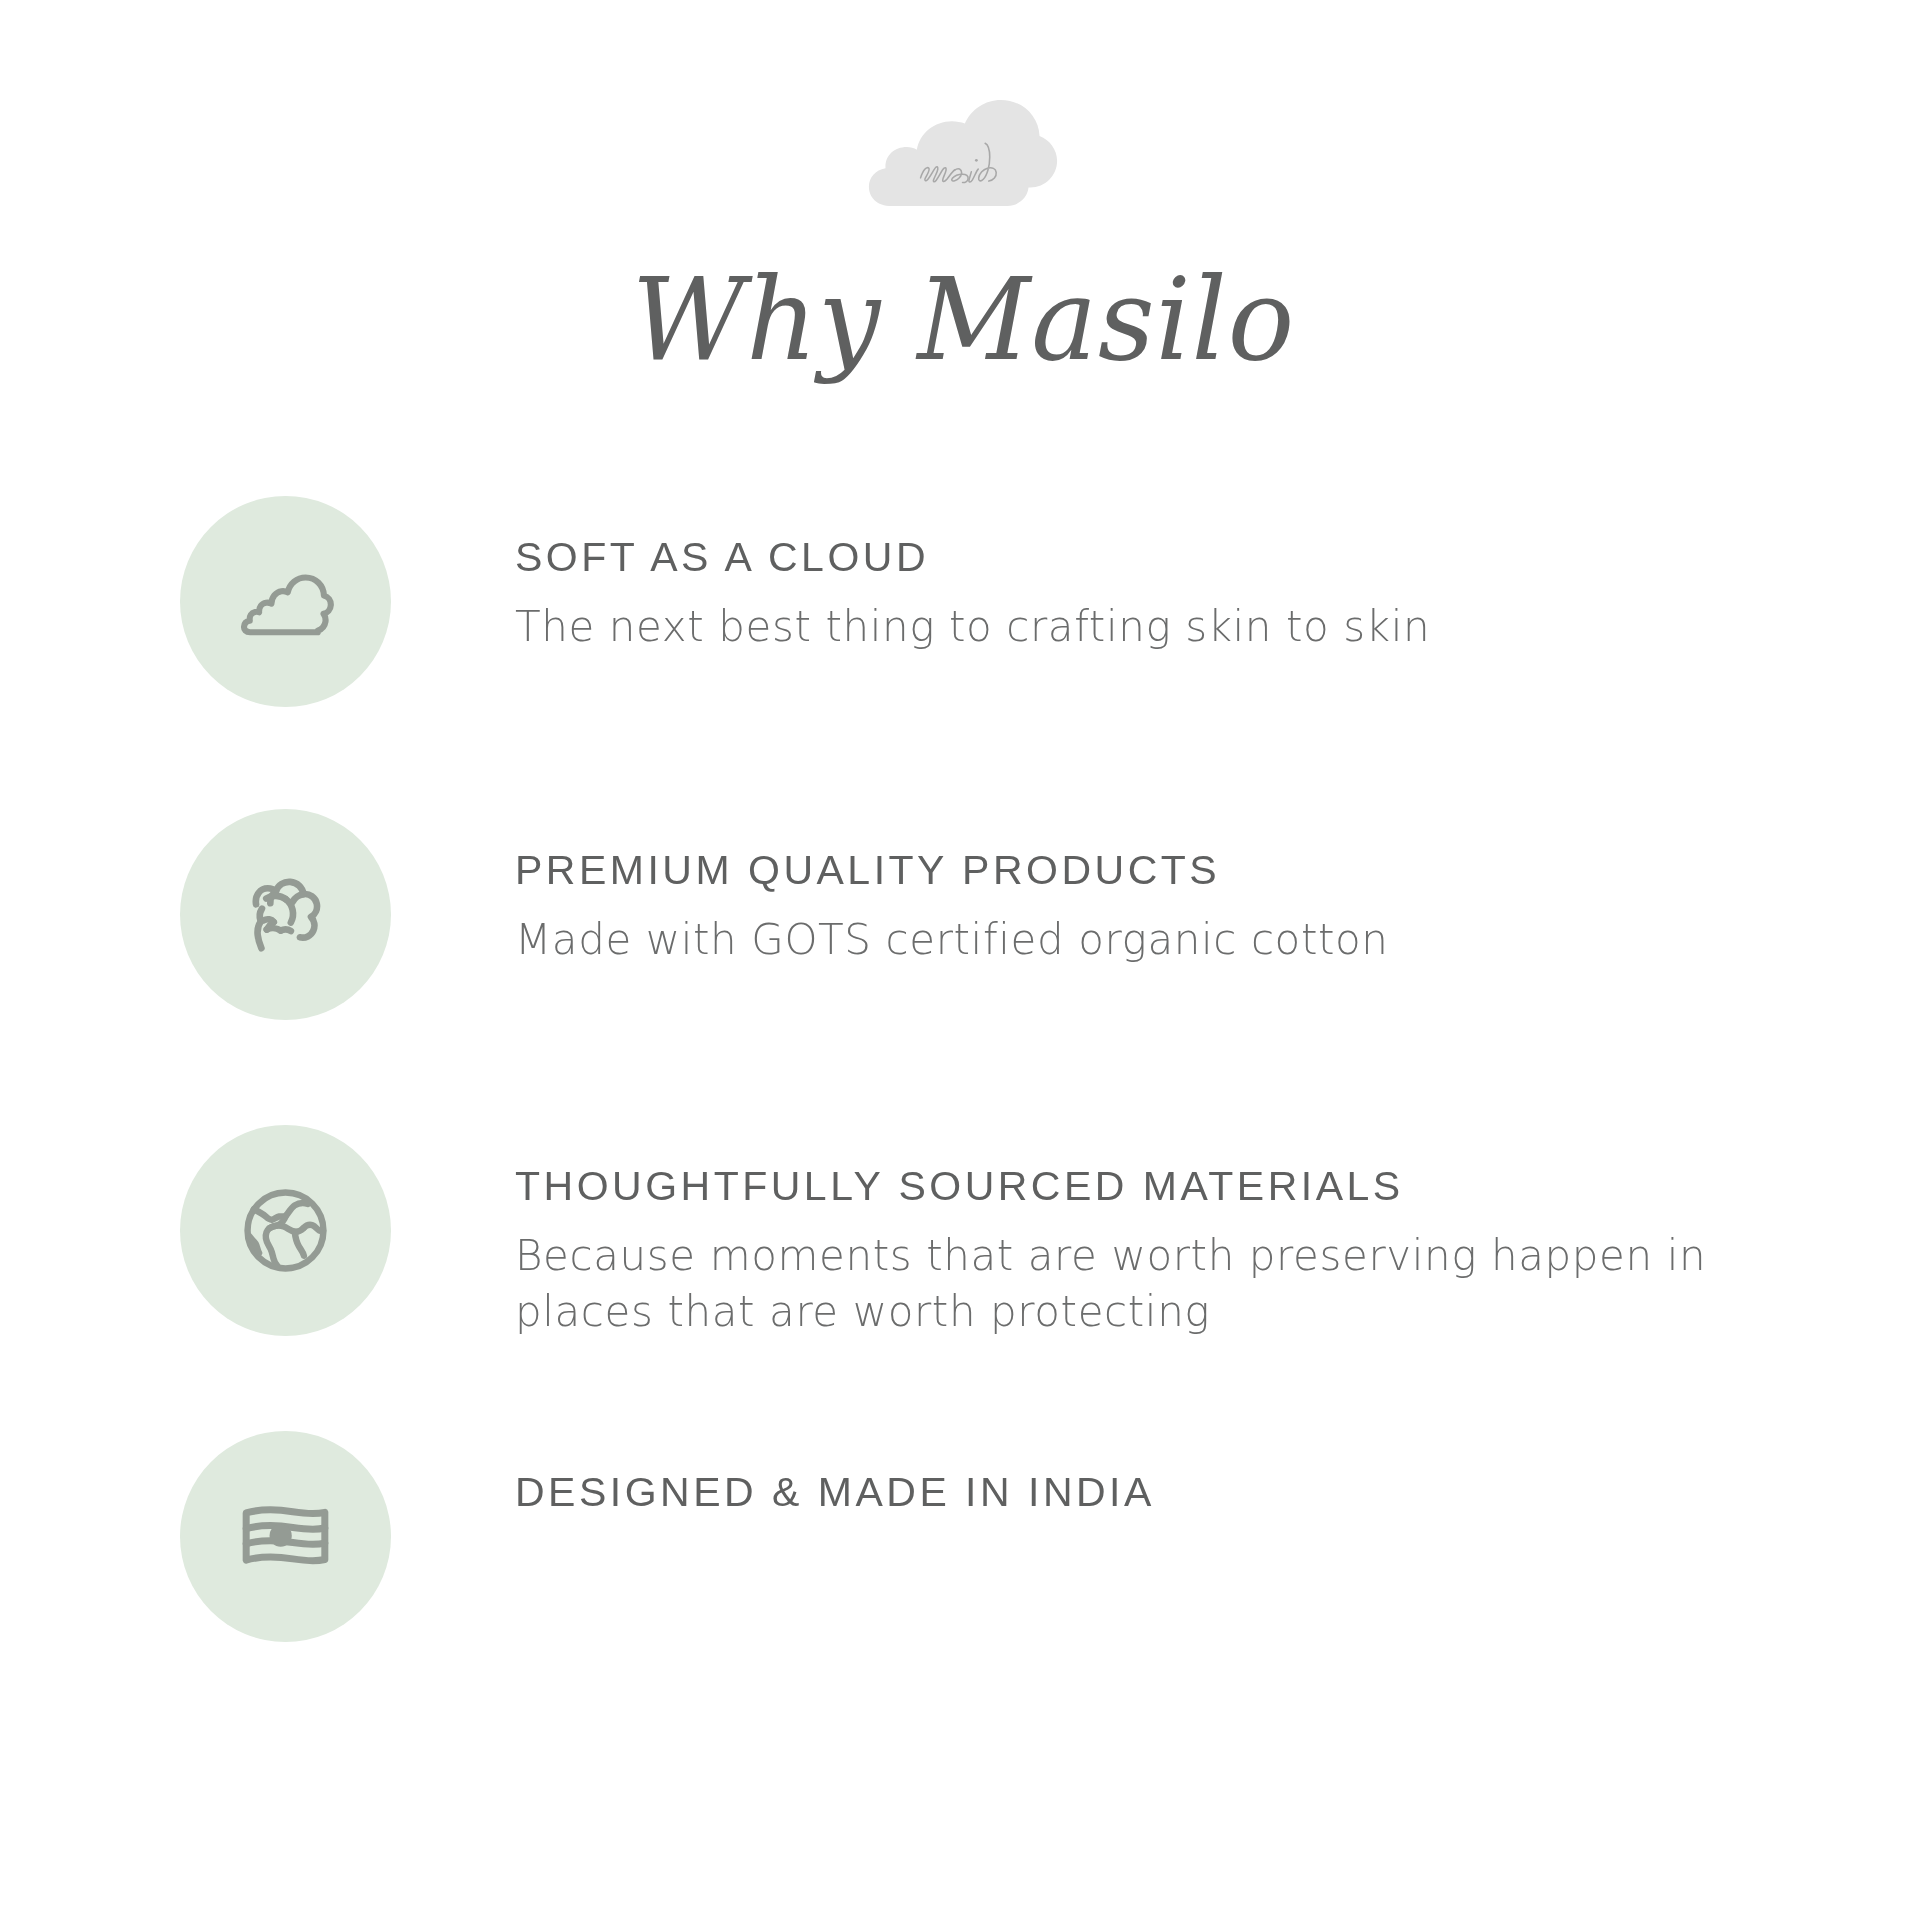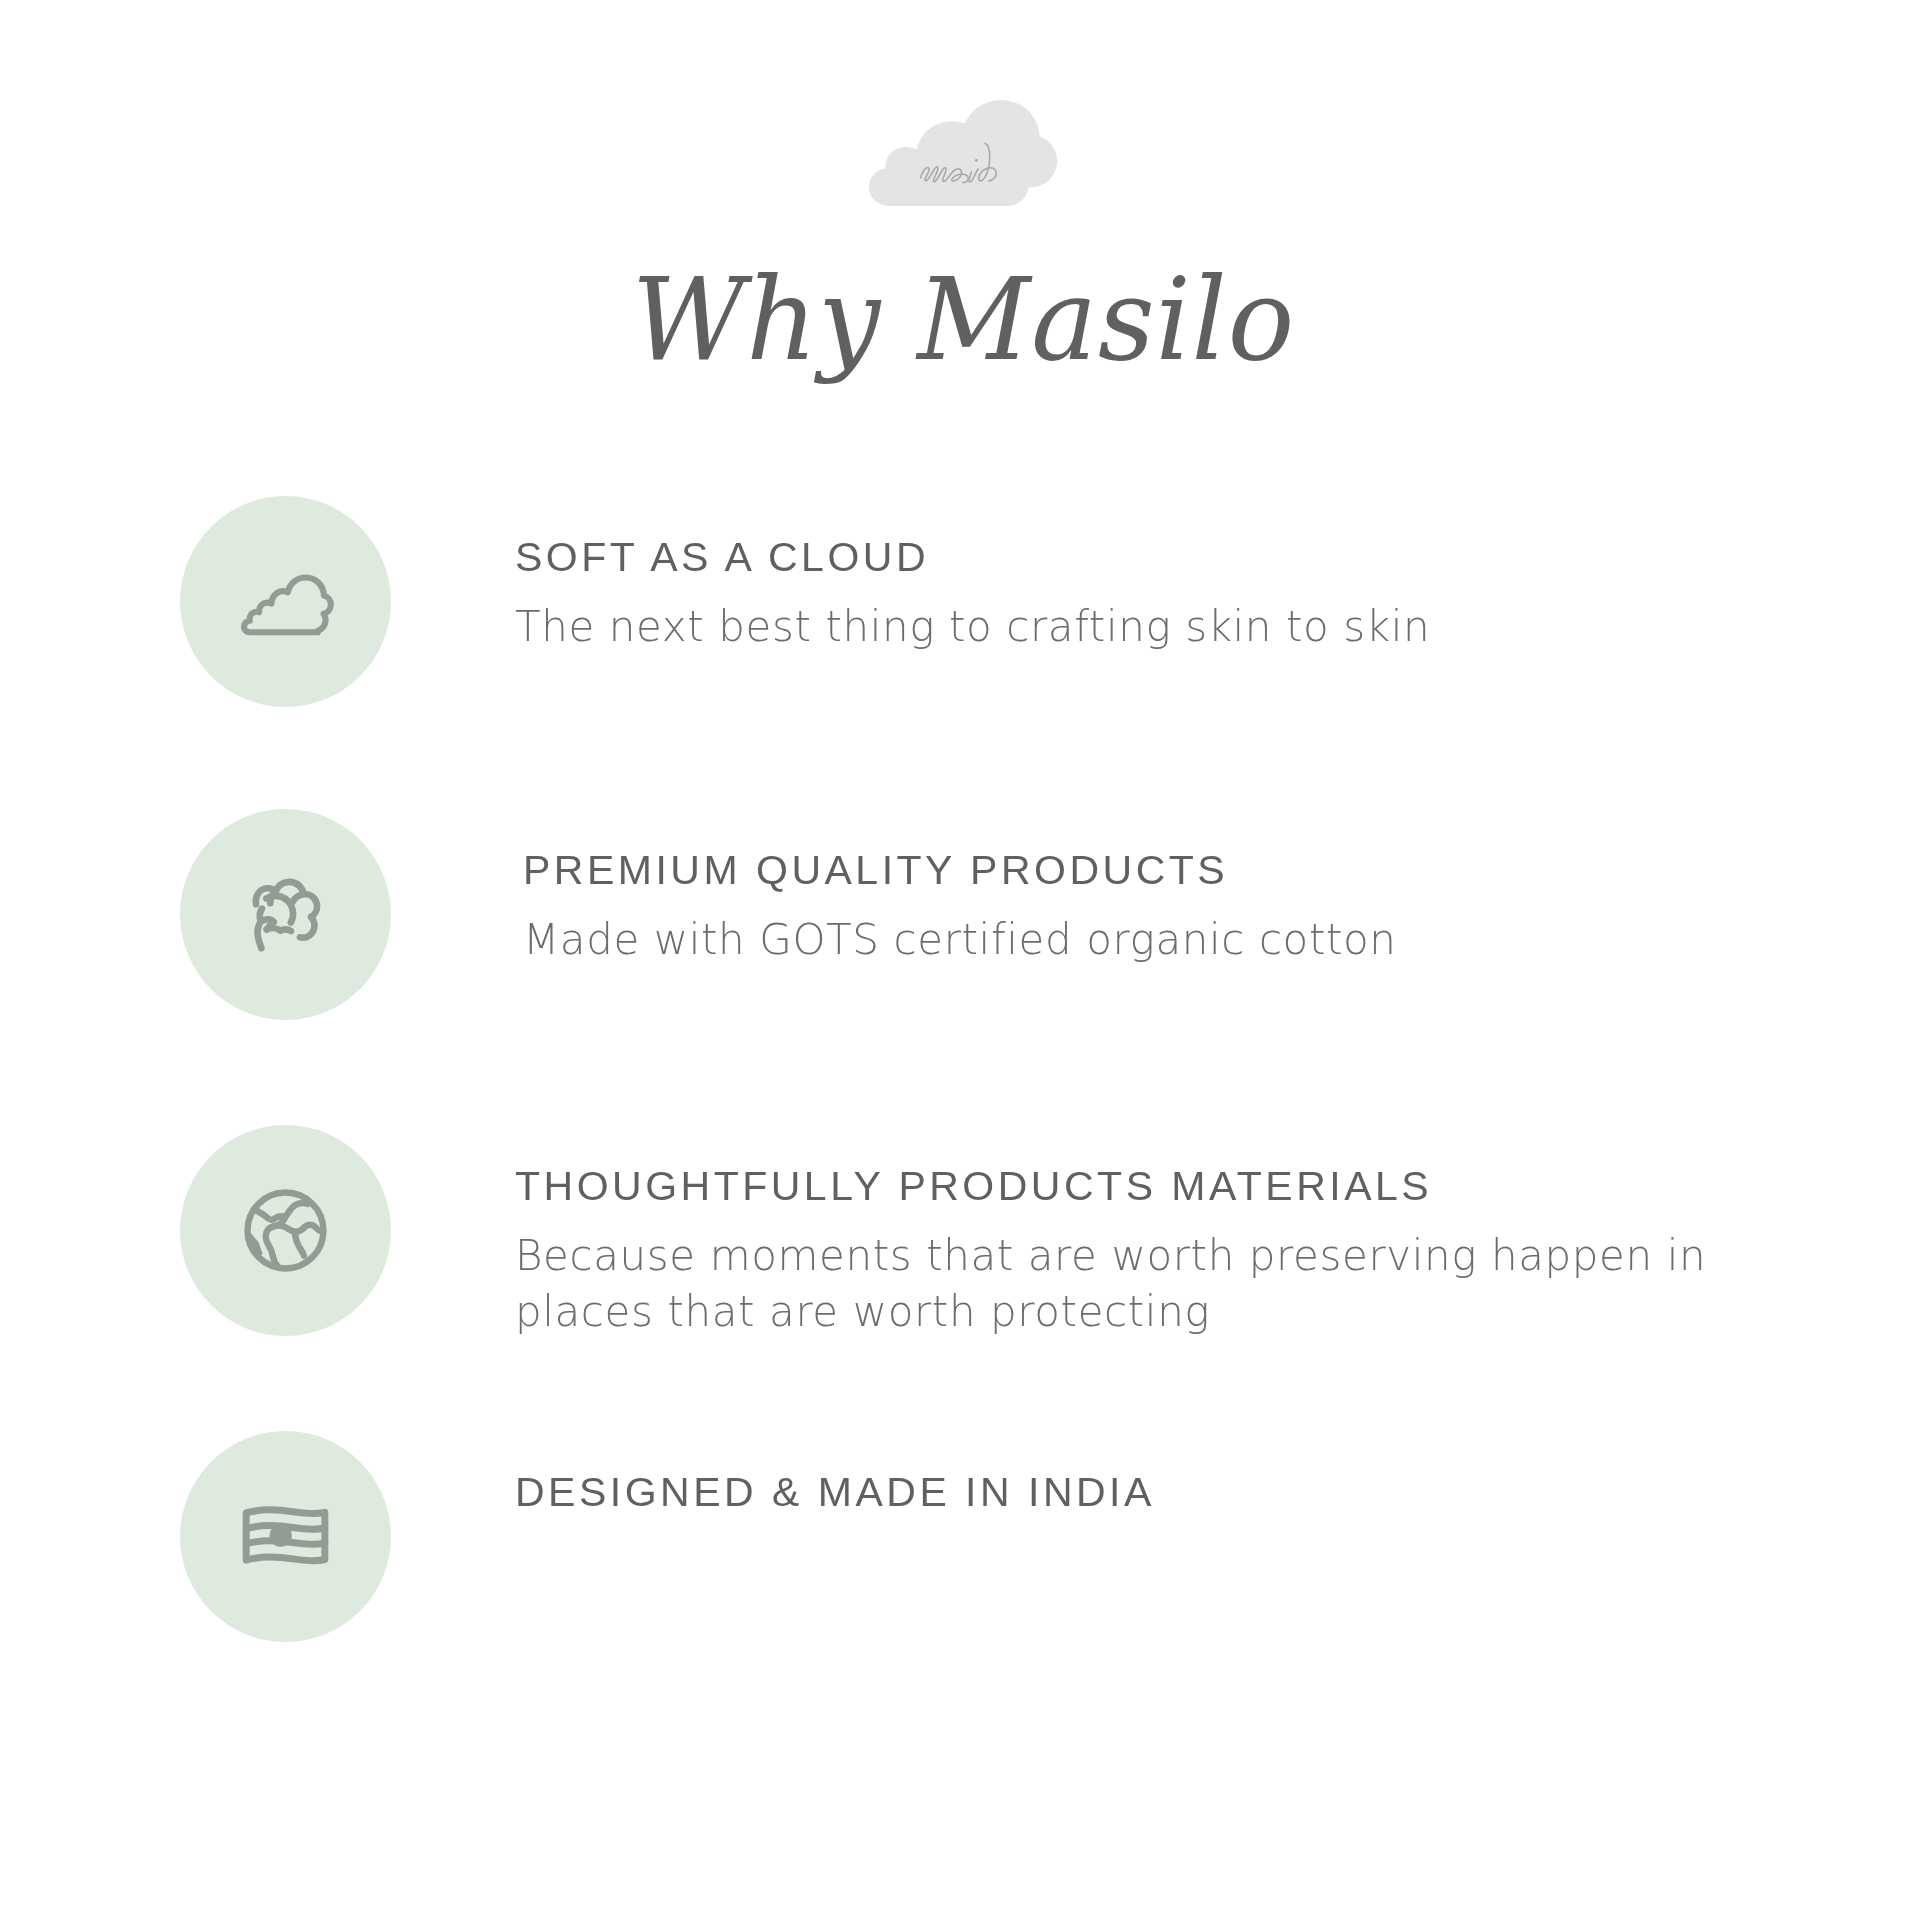--- a/index.html
+++ b/index.html
@@ -121,21 +121,21 @@
     line-height: 1.33;
     letter-spacing: 0.6px;
     color: #6b6c6c;
     margin: 0;
     padding-top: 21px;
     max-width: 1219px;
   }
 
   
   .feature.row-1 { margin-bottom: 102px; }
-  .feature.row-2 { margin-bottom: 105px; gap: 8px; }
+  .feature.row-2 { margin-bottom: 105px; }
   .feature.row-3 { margin-bottom: 91px; }
 </style>
 </head>
 <body>
 
 <div class="page">
 
   <div class="logo-wrap">
     <div class="logo-cloud">
       <svg viewBox="0 0 420 245" xmlns="http://www.w3.org/2000/svg">
@@ -238,21 +238,21 @@
             <path d="M36.0 48.0 C39.5 45.8 44.5 45.0 48.5 46.5 C52.0 47.8 54.5 50.5 58.0 51.0
                      C61.0 51.4 63.5 50.0 65.5 48.0"></path>
             <path d="M58.0 51.0 C58.5 55.5 59.5 60.0 61.5 63.5 C63.3 66.7 65.5 69.0 66.0 72.0"></path>
             <path d="M65.5 48.0 C68.0 45.5 71.0 44.5 73.5 45.5 C76.0 46.5 77.5 49.0 79.5 50.0
                      C80.8 50.6 81.8 50.5 82.5 50.0"></path>
             <path d="M18.5 55.0 C20.0 57.5 22.5 59.0 24.0 61.5 C25.5 64.0 25.5 67.0 27.0 69.5"></path>
           </g>
         </svg>
       </div>
       <div class="feature-text">
-        <div class="feature-title">THOUGHTFULLY PRODUCTS MATERIALS</div>
+        <div class="feature-title">THOUGHTFULLY SOURCED MATERIALS</div>
         <div class="feature-desc">Because moments that are worth preserving happen in places that are worth protecting</div>
       </div>
     </div>
 
     <div class="feature row-4">
       <div class="icon-circle flag">
         <svg viewBox="0 0 100 100" xmlns="http://www.w3.org/2000/svg">
           <g fill="none" stroke="#949b94" stroke-width="5.8" stroke-linecap="round" stroke-linejoin="round">
             <path d="M17.5 30.5
                      C30.0 27.0 43.0 27.5 56.0 29.5

